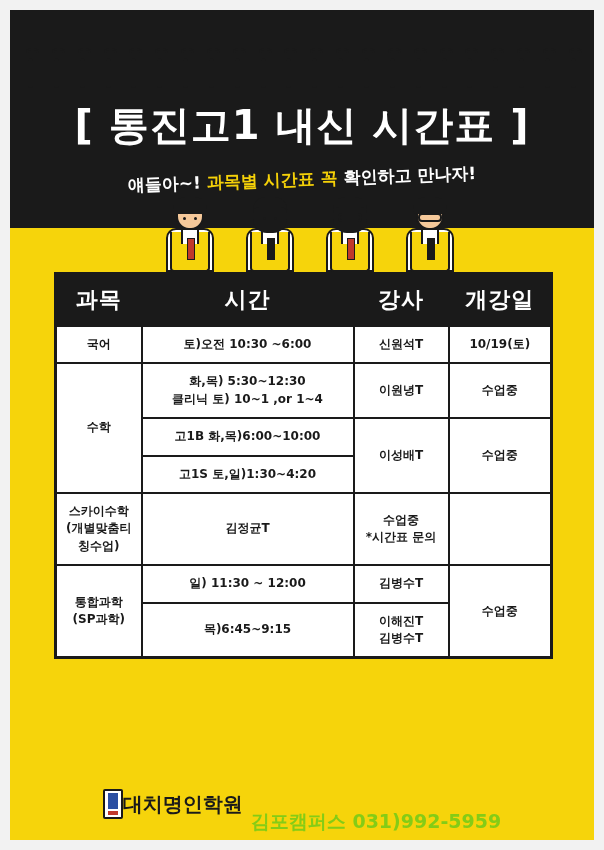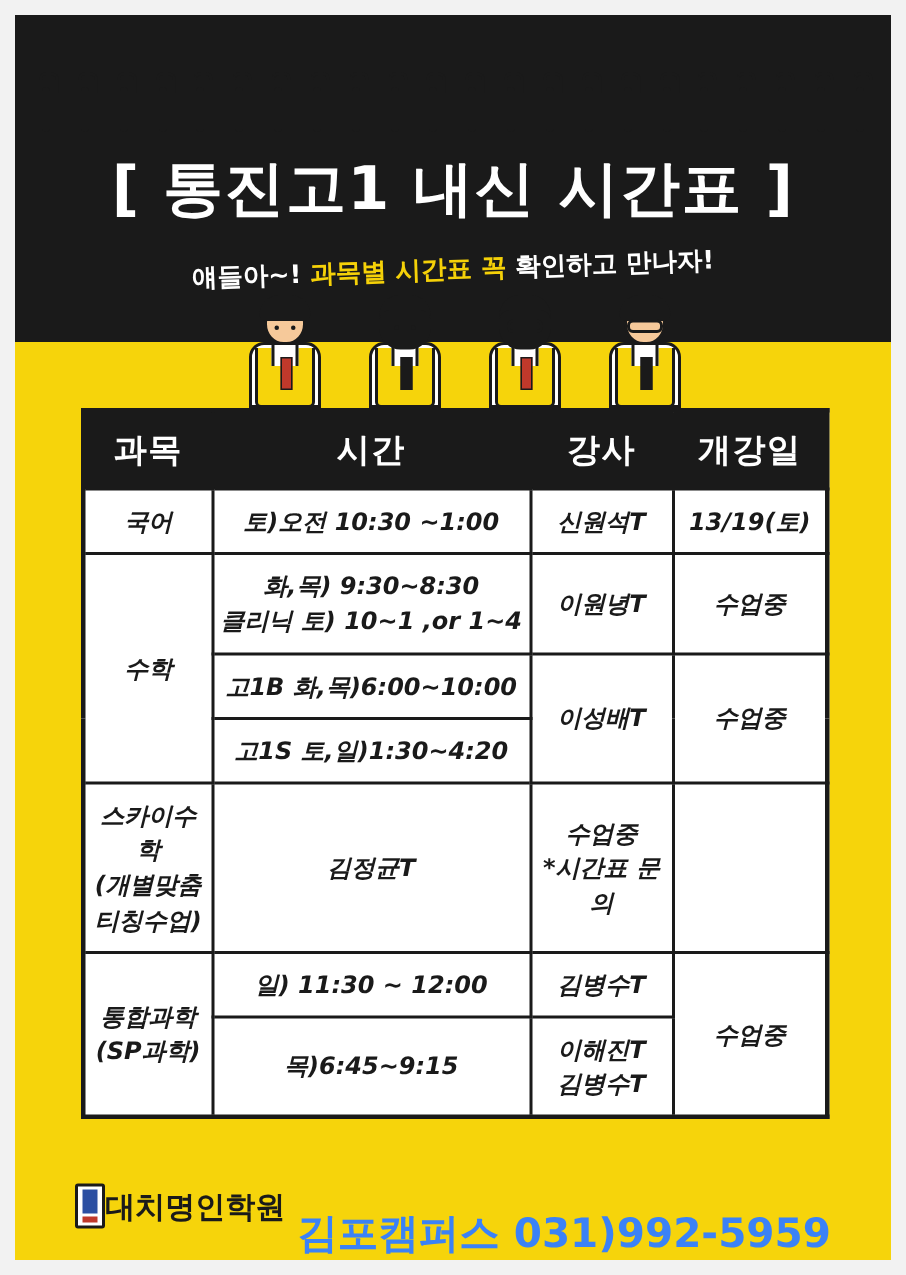--- a/index.html
+++ b/index.html
@@ -246,24 +246,23 @@
     color: #1a1a1a;
   }
   table.schedule thead th {
     background: #1a1a1a;
     color: #ffffff;
     font-size: 22px;
     padding: 10px 2px;
     letter-spacing: 1px;
   }
   table.schedule td {
-    font-size: 16px;
+    font-size: 12px;
     padding: 9px 4px;
     line-height: 1.45;
-    font-style: italic;
   }
   td.subject { font-size: 17px; }
   td.time { font-size: 16px; }
   td.teacher { font-size: 16px; }
   td.start { font-size: 16px; }
   .col1 { width: 86px; }
   .col2 { width: 212px; }
   .col3 { width: 95px; }
   .col4 { width: 103px; }
   
@@ -305,23 +304,23 @@
     width: 10px;
     height: 4px;
     background: #c0392b;
   }
   .academy-name {
     font-size: 20px;
     font-weight: bold;
     color: #1a1a1a;
   }
   .campus-phone {
-    font-size: 27px;
+    font-size: 19px;
     font-weight: bold;
-    color: #3b82f6;
+    color: #84cc16;
     letter-spacing: 0px;
     margin-left: 8px;
     margin-top: 36px;
   }
 </style>
 </head>
 <body>
 
 <div class="poster">
   <div class="frame">
@@ -412,28 +411,28 @@
           <tr>
             <th>과목</th>
             <th>시간</th>
             <th>강사</th>
             <th>개강일</th>
           </tr>
         </thead>
         <tbody>
           <tr>
             <td class="subject">국어</td>
-            <td class="time">토)오전 10:30 ~1:00</td>
+            <td class="time">토)오전 10:30 ~6:00</td>
             <td class="teacher">신원석T</td>
-            <td class="start">13/19(토)</td>
+            <td class="start">10/19(토)</td>
           </tr>
           <tr>
             <td class="subject" rowspan="3">수학</td>
             <td class="time">
-              <div>화,목) 9:30~8:30</div>
+              <div>화,목) 5:30~12:30</div>
               <div>클리닉 토) 10~1 ,or 1~4</div>
             </td>
             <td class="teacher">이원녕T</td>
             <td class="start">수업중</td>
           </tr>
           <tr>
             <td class="time">
               <div>고1B 화,목)6:00~10:00</div>
             </td>
             <td class="teacher" rowspan="2">이성배T</td>

